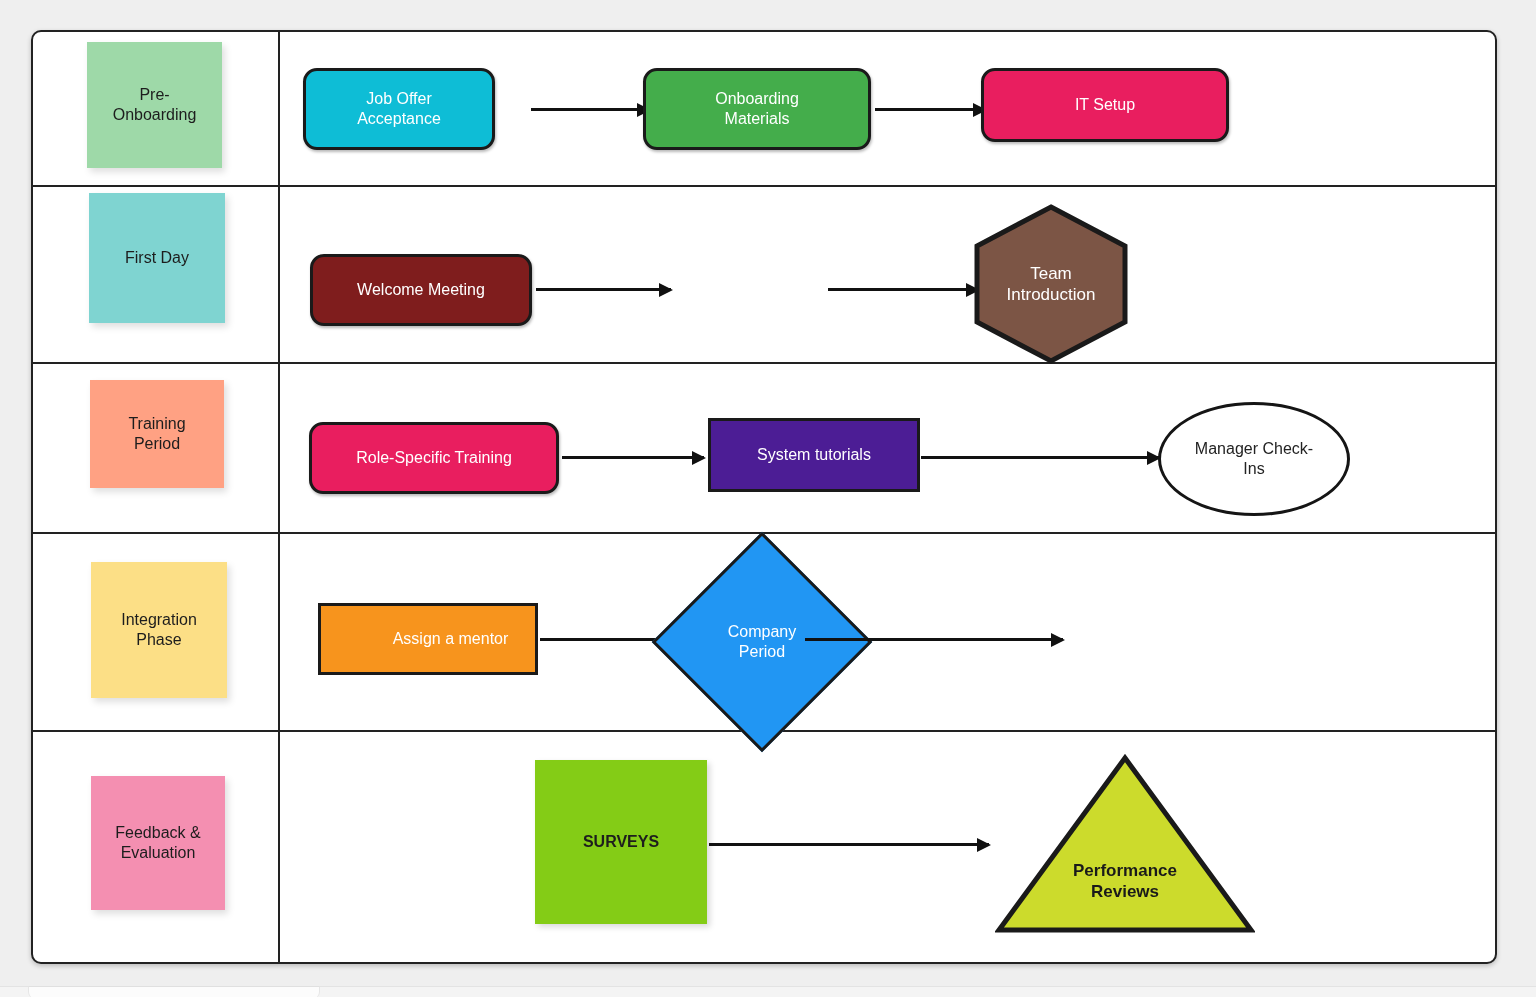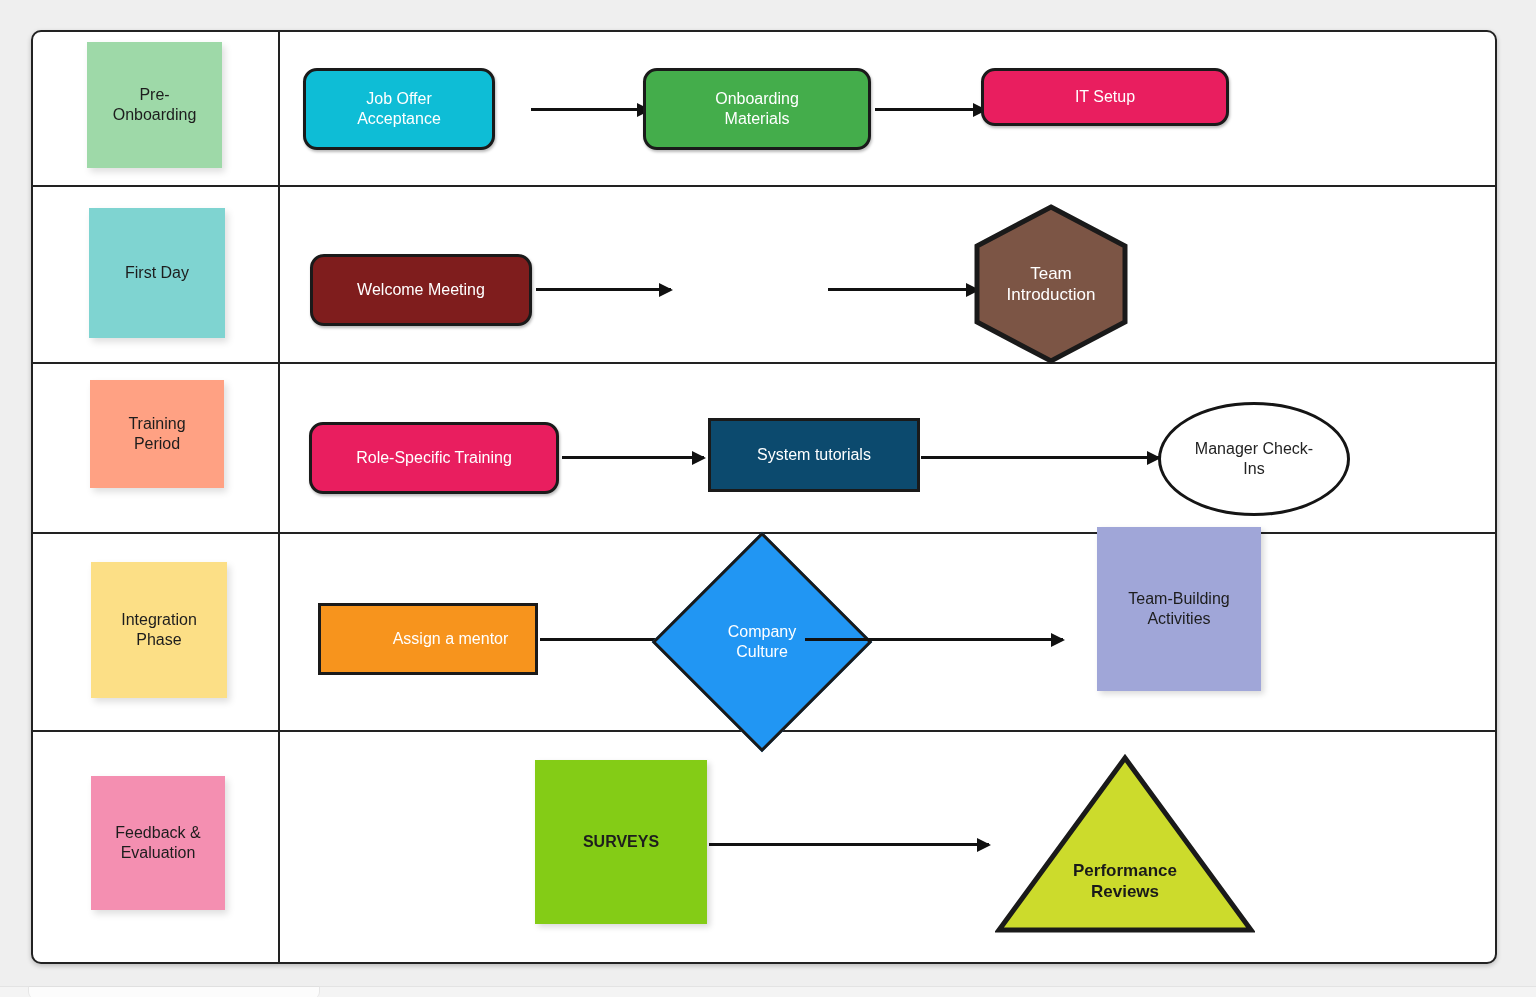--- a/index.html
+++ b/index.html
@@ -201,25 +201,25 @@
 Acceptance</span>
     </div>
     <div class="arrow" style="left:498px; top:76px; width:118px;"></div>
 
     <div class="node rounded-node" style="left:610px; top:36px; width:228px; height:82px; background:#44ad4b;">
       <span style="white-space:pre-line;">Onboarding
 Materials</span>
     </div>
     <div class="arrow" style="left:842px; top:76px; width:110px;"></div>
 
-    <div class="node rounded-node" style="left:948px; top:36px; width:248px; height:58px; background:#e91e5f;">
+    <div class="node rounded-node" style="left:948px; top:36px; width:248px; height:74px; background:#e91e5f;">
       <span style="white-space:pre-line;">IT Setup</span>
     </div>
 
-    <div class="sticky" style="left:56px; top:176px; width:136px; height:130px; background:#7fd4d1;">
+    <div class="sticky" style="left:56px; top:161px; width:136px; height:130px; background:#7fd4d1;">
       <span style="white-space:pre-line;">First Day</span>
     </div>
 
     <div class="node rounded-node" style="left:277px; top:222px; width:222px; height:72px; background:#7f1d1d;">
       <span style="white-space:pre-line;">Welcome Meeting</span>
     </div>
     <div class="arrow" style="left:503px; top:256px; width:135px;"></div>
 
     <div class="arrow" style="left:795px; top:256px; width:150px;"></div>
 
@@ -234,21 +234,21 @@
     <div class="sticky" style="left:57px; top:348px; width:134px; height:108px; background:#ffa183;">
       <span style="white-space:pre-line;">Training
 Period</span>
     </div>
 
     <div class="node rounded-node" style="left:276px; top:390px; width:250px; height:72px; background:#e91e5f;">
       <span style="white-space:pre-line;">Role-Specific Training</span>
     </div>
     <div class="arrow" style="left:529px; top:424px; width:142px;"></div>
 
-    <div class="node rect-node" style="left:675px; top:386px; width:212px; height:74px; background:#0c4a6e;">
+    <div class="node rect-node" style="left:675px; top:386px; width:212px; height:74px; background:#4c1d95;">
       <span style="white-space:pre-line;">System tutorials</span>
     </div>
     <div class="arrow" style="left:888px; top:424px; width:238px;"></div>
 
     <div class="node ellipse-node" style="left:1125px; top:370px; width:192px; height:114px;">
       <span style="white-space:pre-line;">Manager Check-
 Ins</span>
     </div>
 
     <div class="sticky" style="left:58px; top:530px; width:136px; height:136px; background:#fcdf86;">
@@ -257,28 +257,24 @@
     </div>
 
     <div class="node rect-node" style="left:285px; top:571px; width:220px; height:72px; background:#f7941d;">
       <span style="white-space:pre-line;margin-left:45px;">Assign a mentor</span>
     </div>
     <div class="arrow" style="left:507px; top:606px; width:141px;"></div>
 
     <div class="diamond-wrap" style="left:651px; top:532px; width:156px; height:156px;">
       <div class="diamond-shape" style="background:#2196f3;"></div>
       <div class="diamond-label" style="white-space:pre-line;">Company
-Culture</div>
+Period</div>
     </div>
     <div class="arrow" style="left:772px; top:606px; width:258px;"></div>
 
-    <div class="node plain-node" style="left:1064px; top:495px; width:164px; height:164px; background:#a0a6d8;">
-      <span style="white-space:pre-line;">Team-Building
-Activities</span>
-    </div>
 
     <div class="sticky" style="left:58px; top:744px; width:134px; height:134px; background:#f48fb1;">
       <span style="white-space:pre-line;">Feedback &amp;
 Evaluation</span>
     </div>
 
     <div class="node plain-node" style="left:502px; top:728px; width:172px; height:164px; background:#84cc16; font-weight:bold;">
       <span style="white-space:pre-line;">SURVEYS</span>
     </div>
     <div class="arrow" style="left:676px; top:811px; width:280px;"></div>

